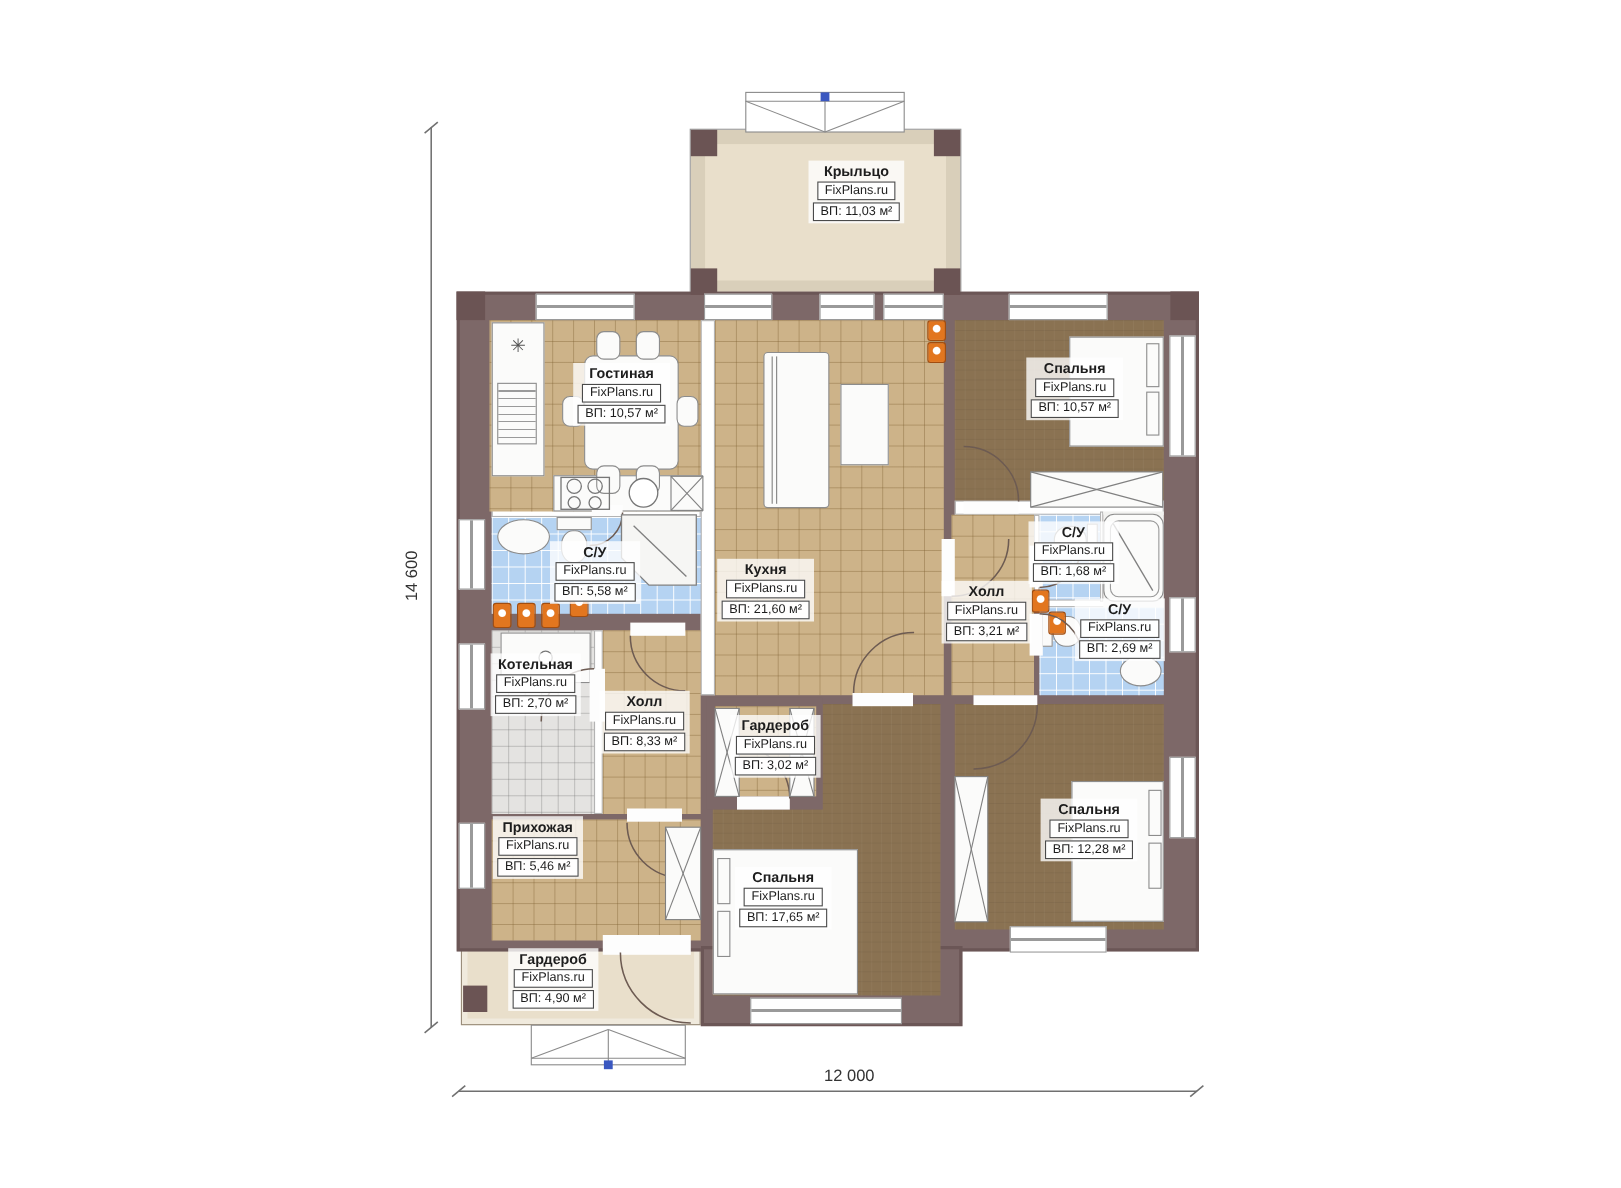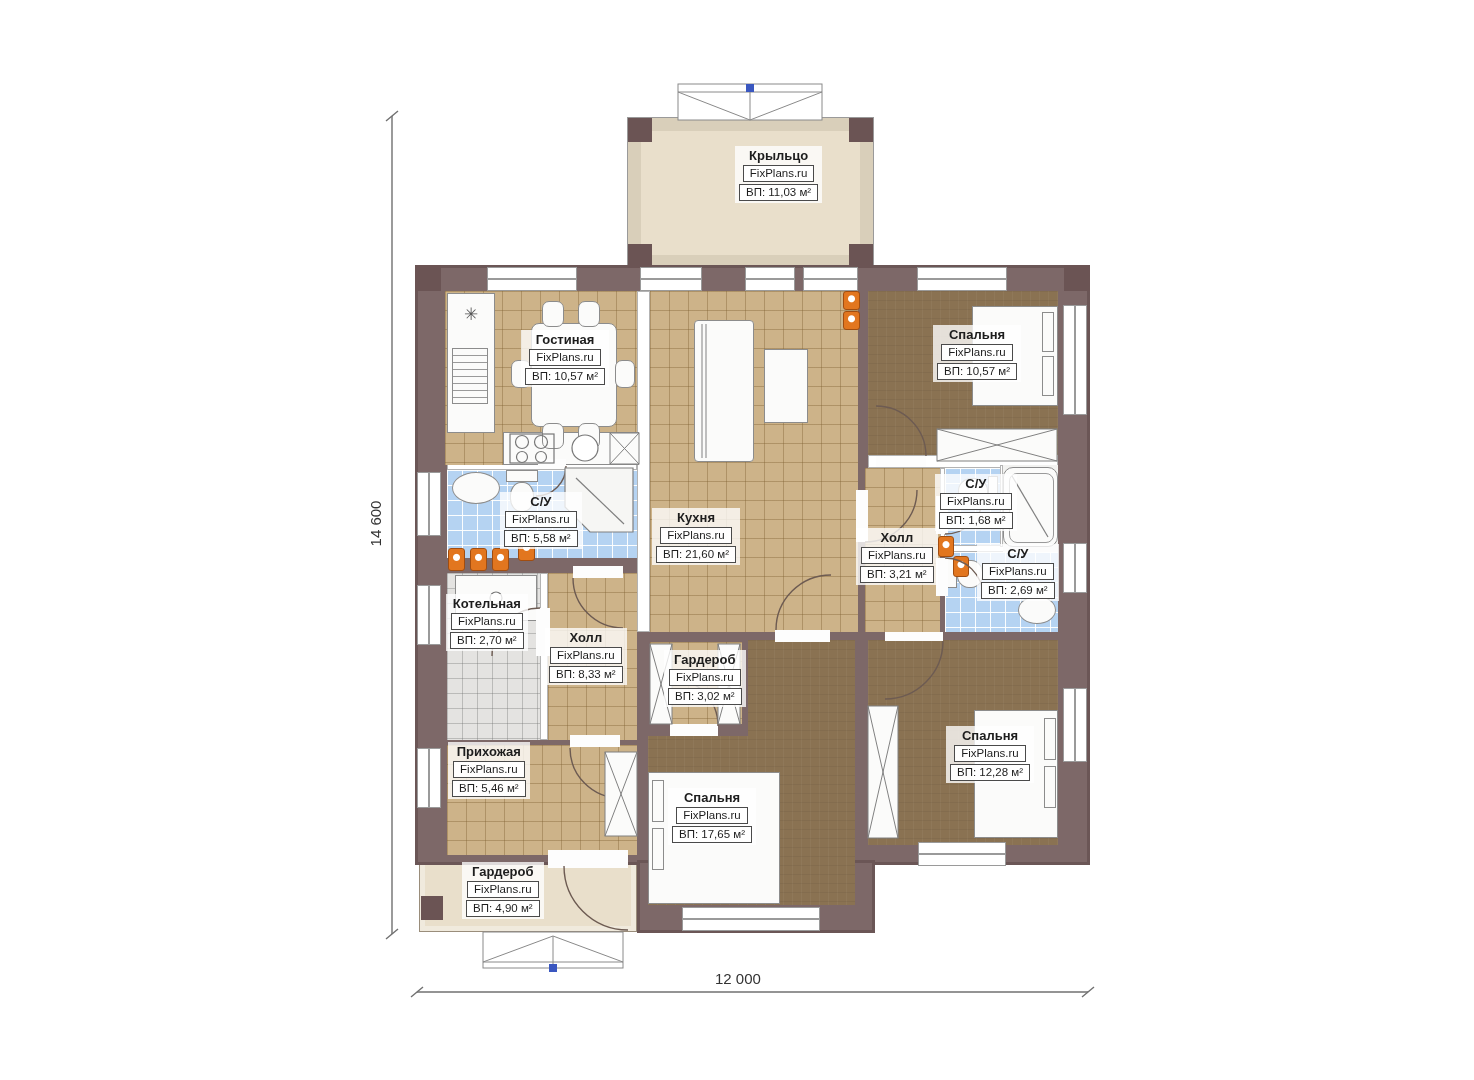--- a/index.html
+++ b/index.html
@@ -266,21 +266,21 @@
       <line x1="386" y1="939" x2="398" y2="929"></line>
       <line x1="417" y1="992" x2="1088" y2="992"></line>
       <line x1="411" y1="997" x2="423" y2="987"></line>
       <line x1="1082" y1="997" x2="1094" y2="987"></line>
     </g>
   </svg>
   <div class="abs bluedot" style="left:746px;top:84px;width:8px;height:8px"></div>
   <div class="abs bluedot" style="left:549px;top:964px;width:8px;height:8px"></div>
 
   <div class="abs dim-label rot" style="left:340px;top:515px;width:70px;text-align:center">14 600</div>
-  <div class="abs dim-label" style="left:715px;top:970px;width:80px;text-align:left">12 000</div>
+  <div class="abs dim-label" style="left:715px;top:970px;width:80px;text-align:right">12 000</div>
 
   <div class="abs rlabel" style="left:735px;top:146px">
     <div class="rl-title">Крыльцо</div>
     <div class="rl-box">FixPlans.ru</div>
     <div class="rl-box">ВП: 11,03 м²</div>
   </div>
   <div class="abs rlabel" style="left:521px;top:330px">
     <div class="rl-title">Гостиная</div>
     <div class="rl-box">FixPlans.ru</div>
     <div class="rl-box">ВП: 10,57 м²</div>

